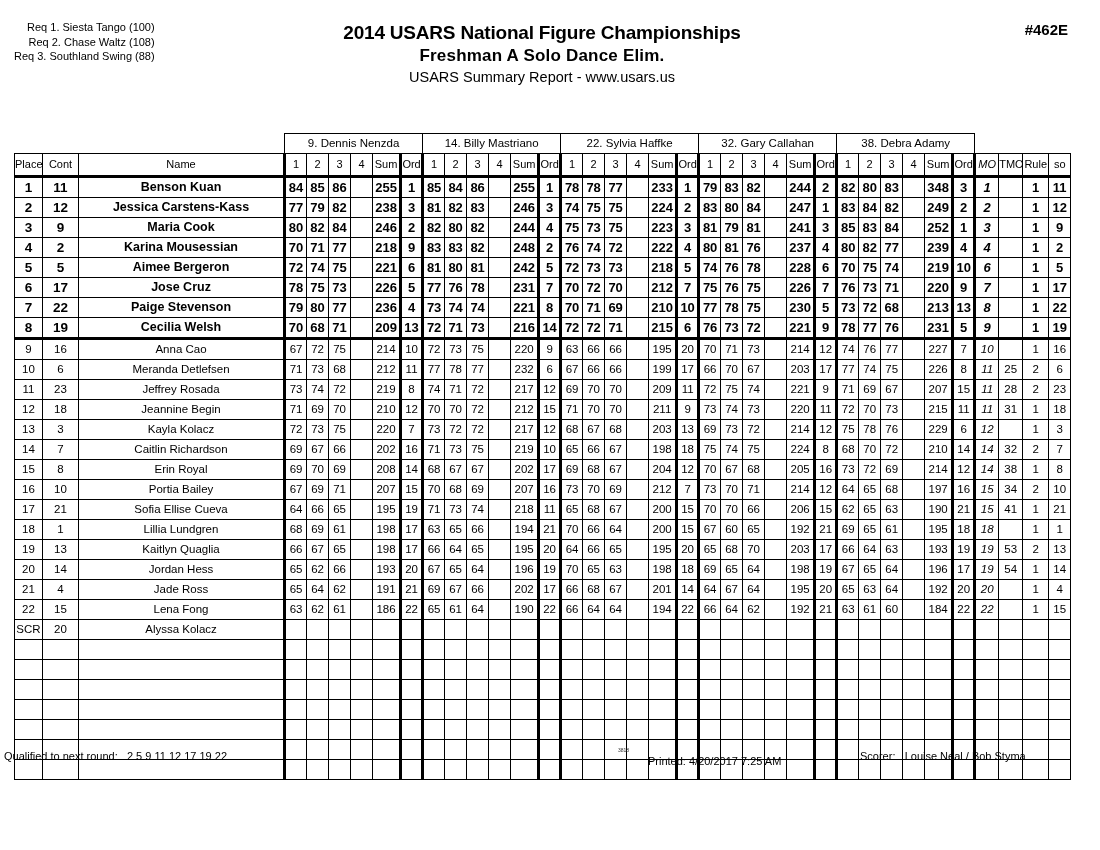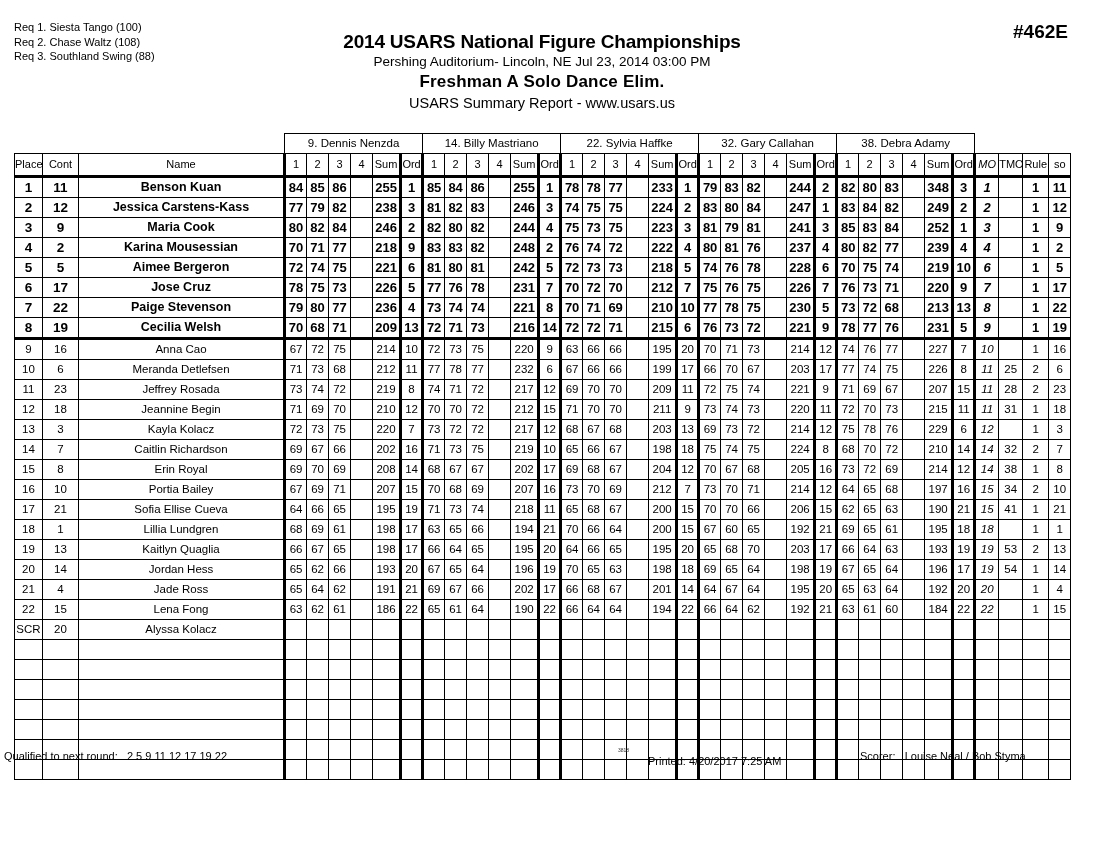--- a/index.html
+++ b/index.html
@@ -18,26 +18,26 @@
 
   
   .req-block {
     position: absolute;
     left: 14px;
     top: 20px;
     font-size: 11px;
     line-height: 14.5px;
     white-space: nowrap;
   }
-  .req-line { display: block; }
+  .req-line { display: block; text-align: right; }
 
   .title-block {
     position: absolute;
     left: 0;
-    top: 31px;
+    top: 22px;
     width: 1084px;
     text-align: center;
     pointer-events: none;
   }
   .title-main {
     font-size: 19px;
     font-weight: bold;
     line-height: 22px;
     letter-spacing: -0.2px;
   }
@@ -53,21 +53,21 @@
     letter-spacing: 0.2px;
   }
   .title-report {
     font-size: 14.5px;
     line-height: 20px;
   }
   .event-number {
     position: absolute;
     right: 32px;
     top: 21px;
-    font-size: 19px;
+    font-size: 15px;
     font-weight: bold;
   }
 
   
   .sheet {
     position: absolute;
     left: 14px;
     top: 133px;
     width: 1029px;
     border-collapse: collapse;
@@ -152,21 +152,20 @@
 <body>
 
 <div class="req-block">
   <span class="req-line">Req  1.   Siesta Tango (100)</span>
   <span class="req-line">Req  2.   Chase Waltz (108)</span>
   <span class="req-line">Req  3.   Southland Swing (88)</span>
 </div>
 
 <div class="title-block">
   <div class="title-main">2014 USARS National Figure Championships</div>
-  <div class="title-venue">Pershing Auditorium- Lincoln, NE  Jul 23, 2014  03:00 PM</div>
   <div class="title-event">Freshman A Solo Dance Elim.</div>
   <div class="title-report">USARS Summary Report - www.usars.us</div>
 </div>
 
 <div class="event-number">#462E</div>
 
 <table class="sheet">
   <colgroup>
     <col class="c-place">
       <col class="c-cont">

